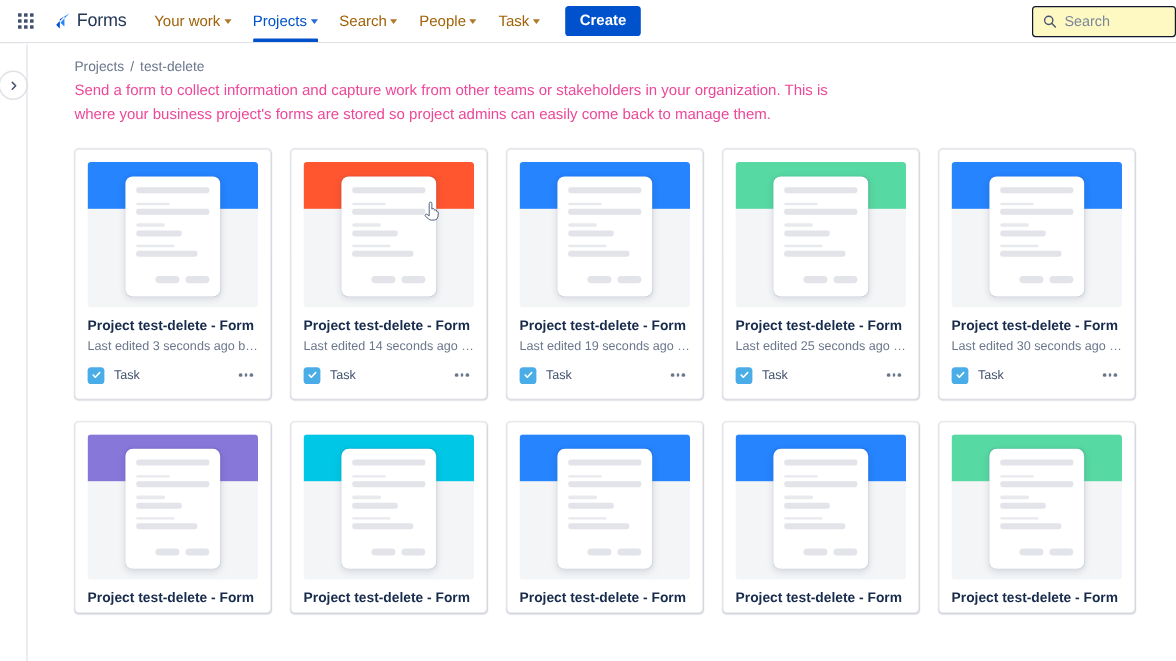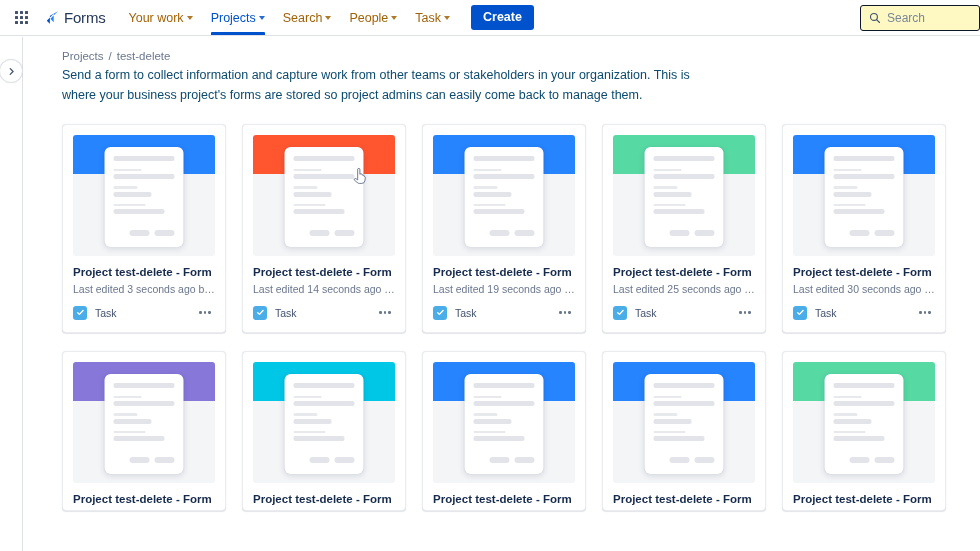--- a/index.html
+++ b/index.html
@@ -165,21 +165,21 @@
     font-weight: 600;
     color: #172B4D;
     letter-spacing: -0.3px;
     margin: 0 0 22px 0;
     padding-left: 18px;
   }
 
   .page-desc {
     font-size: 12.5px;
     line-height: 1.58;
-    color: #0c4a6e;
+    color: #ec4899;
     max-width: 648px;
     margin: 0 0 18px 0;
     padding-left: 18px;
   }
 
   
   .grid {
     display: grid;
     grid-template-columns: repeat(5, 1fr);
     gap: 18px 16px;

